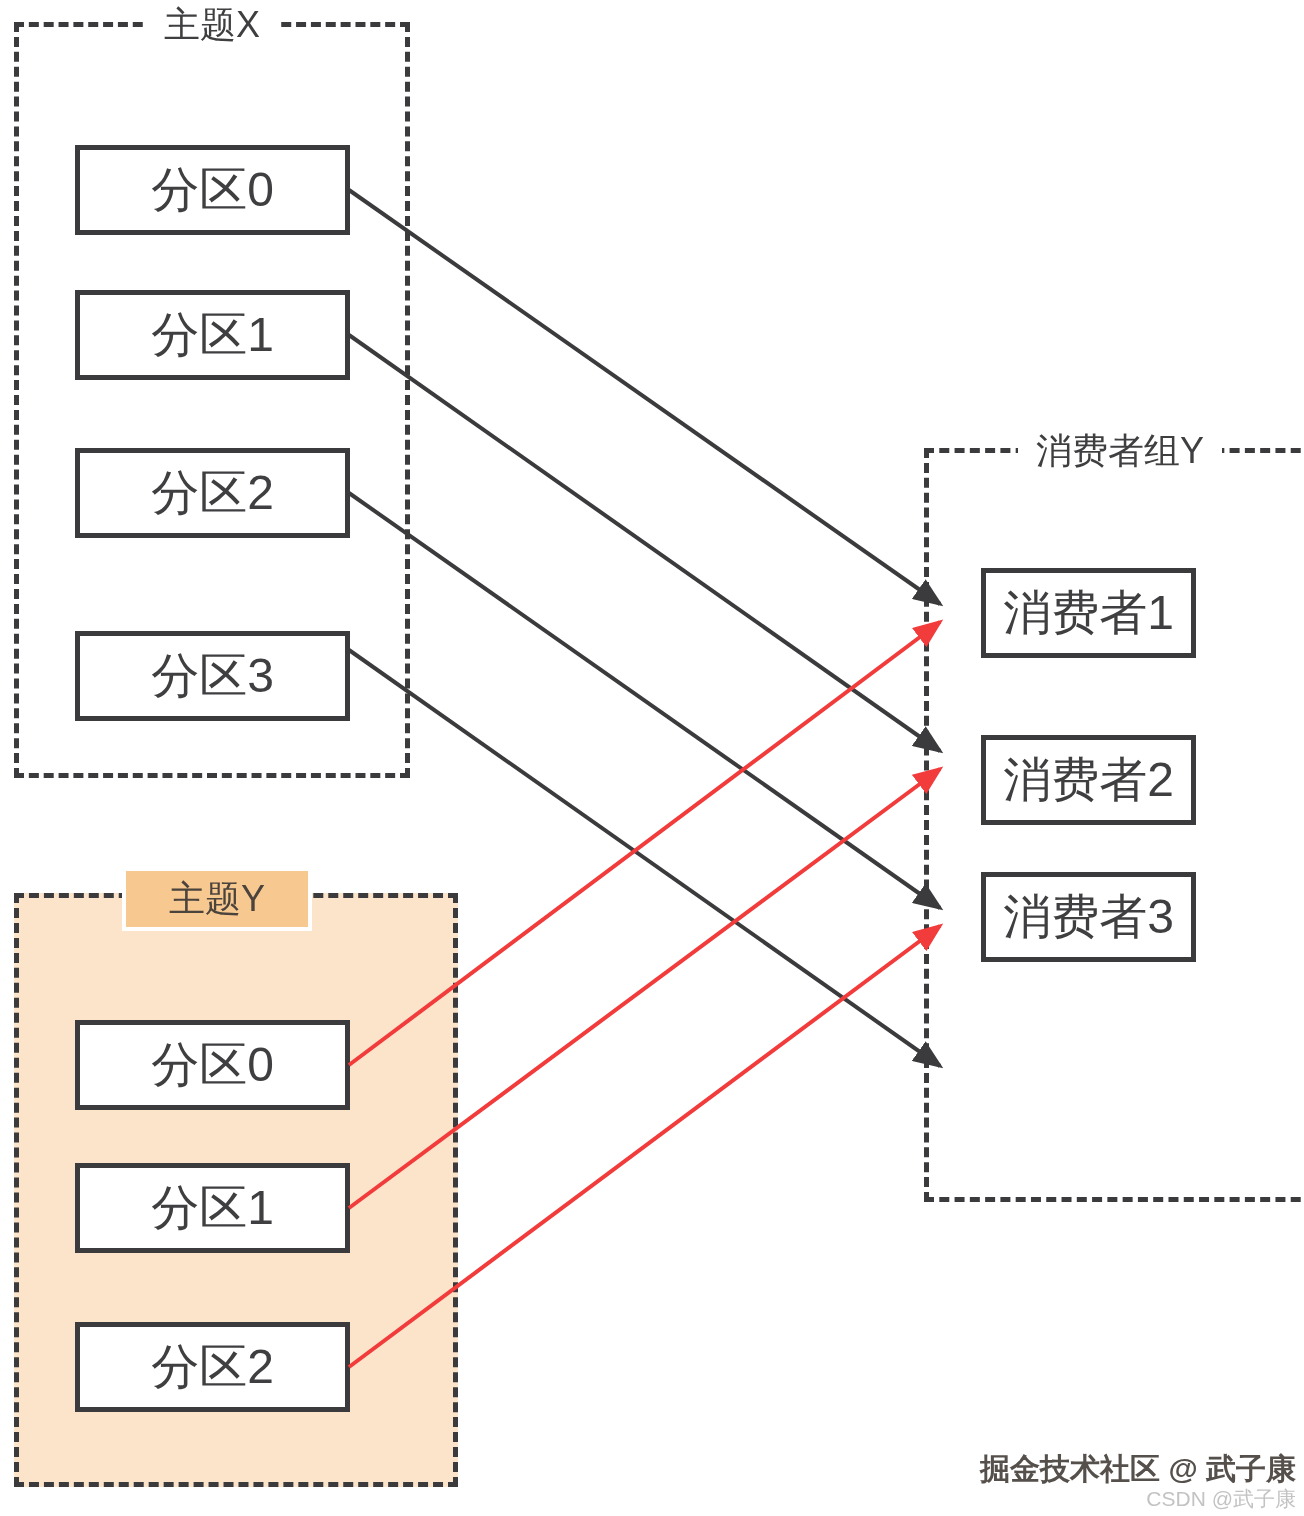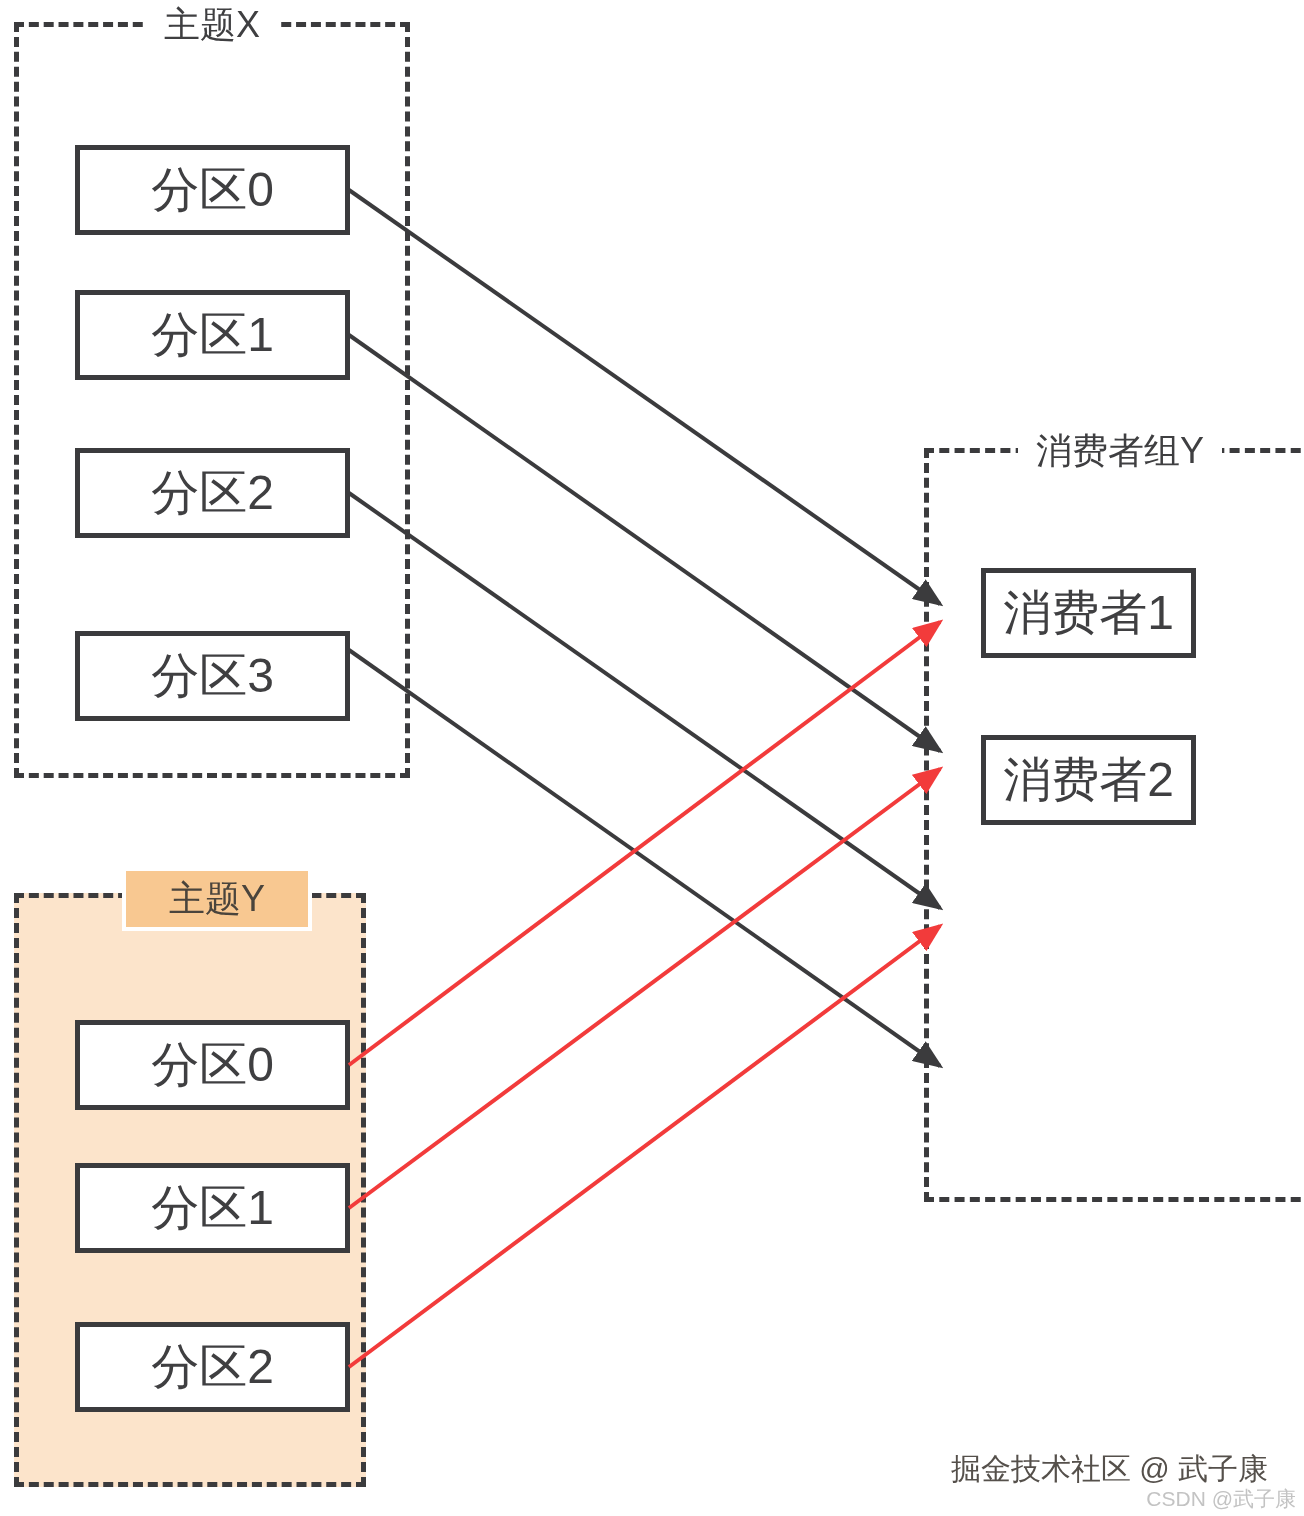--- a/index.html
+++ b/index.html
@@ -70,24 +70,23 @@
   .watermark {
     position: absolute;
     right: 8px;
     bottom: 6px;
     text-align: right;
     z-index: 4;
     line-height: 1.1;
   }
   .watermark .wm1 {
     font-size: 30px;
-    font-weight: normal;
+    font-weight: bold;
     color: #55504b;
     text-shadow: 2px 2px 1px rgba(255,255,255,0.95);
-    margin-right: 28px;
   }
   .watermark .wm2 {
     font-size: 21px;
     color: #c3c3c3;
     margin-top: 2px;
   }
 </style>
 </head>
 <body>
 
@@ -102,21 +101,21 @@
       <span>分区1</span>
     </div>
     <div class="node-box" style="left:56px; top:421px;">
       <span>分区2</span>
     </div>
     <div class="node-box" style="left:56px; top:604px;">
       <span>分区3</span>
     </div>
   </div>
 
-  <div class="dashed-box topic-y-fill" id="topic-y-box" style="left:14px; top:893px; width:352px; height:594px;">
+  <div class="dashed-box topic-y-fill" id="topic-y-box" style="left:14px; top:893px; width:444px; height:594px;">
     <div class="topic-y-label">
       <span>主题Y</span>
     </div>
     <div class="node-box" style="left:56px; top:122px;">
       <span>分区0</span>
     </div>
     <div class="node-box" style="left:56px; top:265px;">
       <span>分区1</span>
     </div>
     <div class="node-box" style="left:56px; top:424px;">
@@ -124,20 +123,23 @@
     </div>
   </div>
 
   <div class="dashed-box" id="consumer-group-box" style="left:924px; top:448px; width:392px; height:754px;">
     <span class="group-title">消费者组Y</span>
     <div class="node-box consumer-box" style="left:52px; top:115px;">
       <span>消费者1</span>
     </div>
     <div class="node-box consumer-box" style="left:52px; top:262px;margin-top:20px;">
       <span>消费者2</span>
+    </div>
+    <div class="node-box consumer-box" style="left:52px; top:419px;">
+      <span>消费者3</span>
     </div>
   </div>
 
   <svg class="arrows-svg" id="arrows" viewBox="0 0 1304 1516" xmlns="http://www.w3.org/2000/svg">
     <defs>
       <marker id="arrow-black" markerWidth="7.5" markerHeight="6" refX="6.5" refY="3" orient="auto" markerUnits="strokeWidth">
         <path d="M0,0 L7.5,3 L0,6 Z" fill="#3b3b3d"></path>
       </marker>
       <marker id="arrow-red" markerWidth="7.5" markerHeight="6" refX="6.5" refY="3" orient="auto" markerUnits="strokeWidth">
         <path d="M0,0 L7.5,3 L0,6 Z" fill="#f23b3b"></path>

